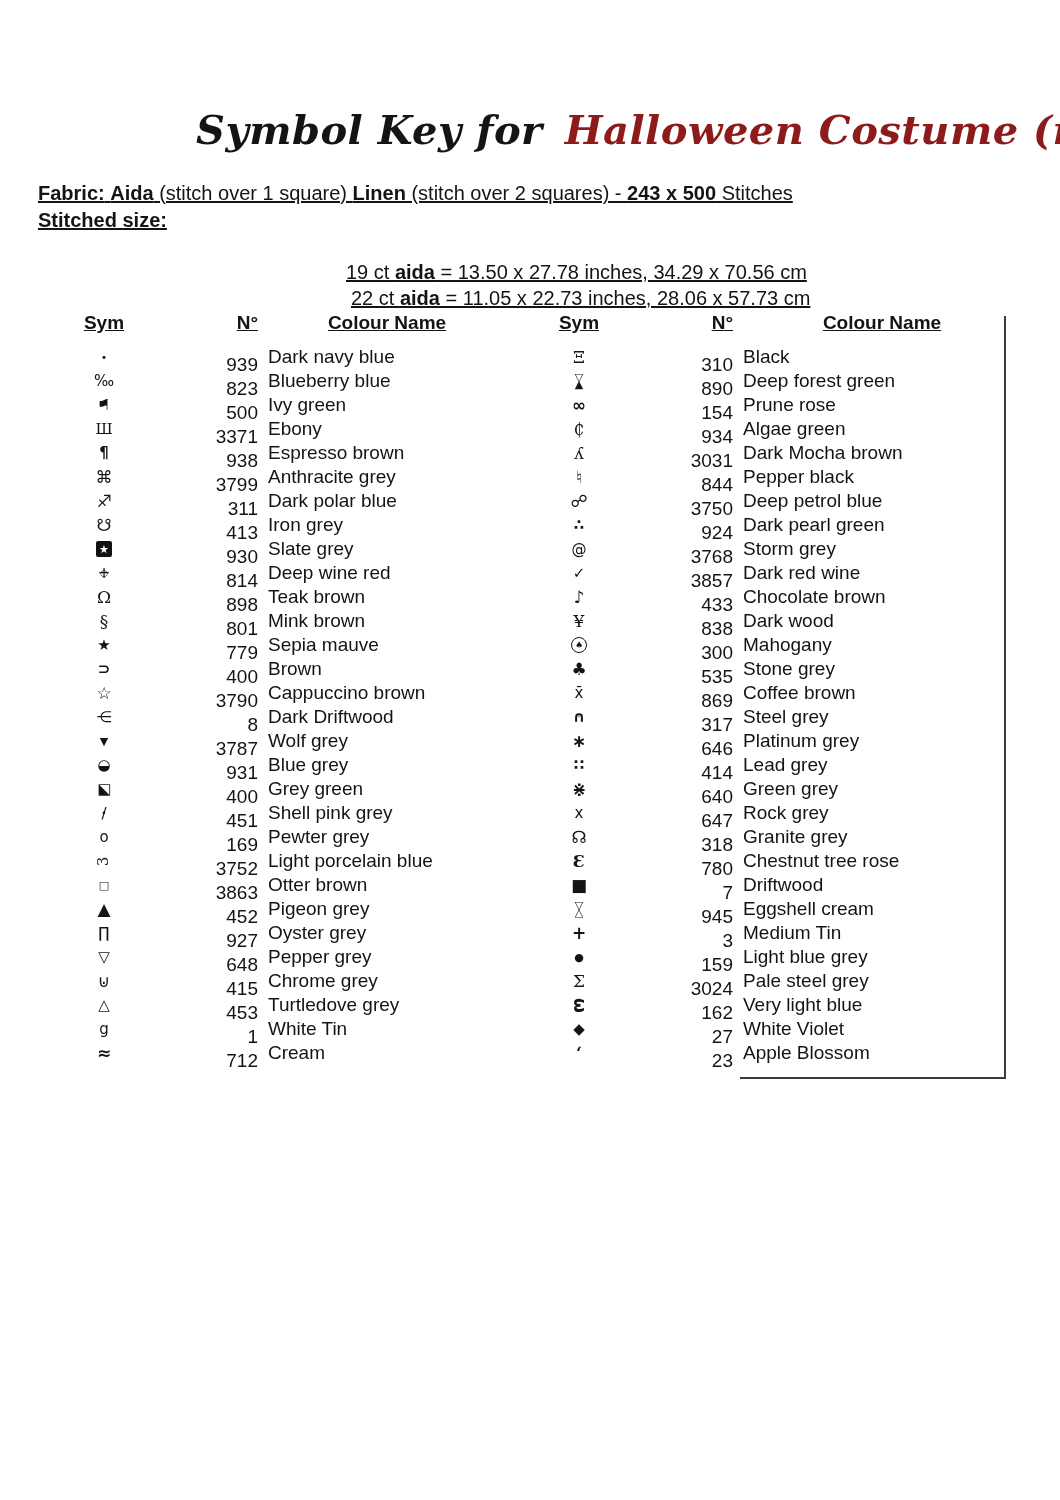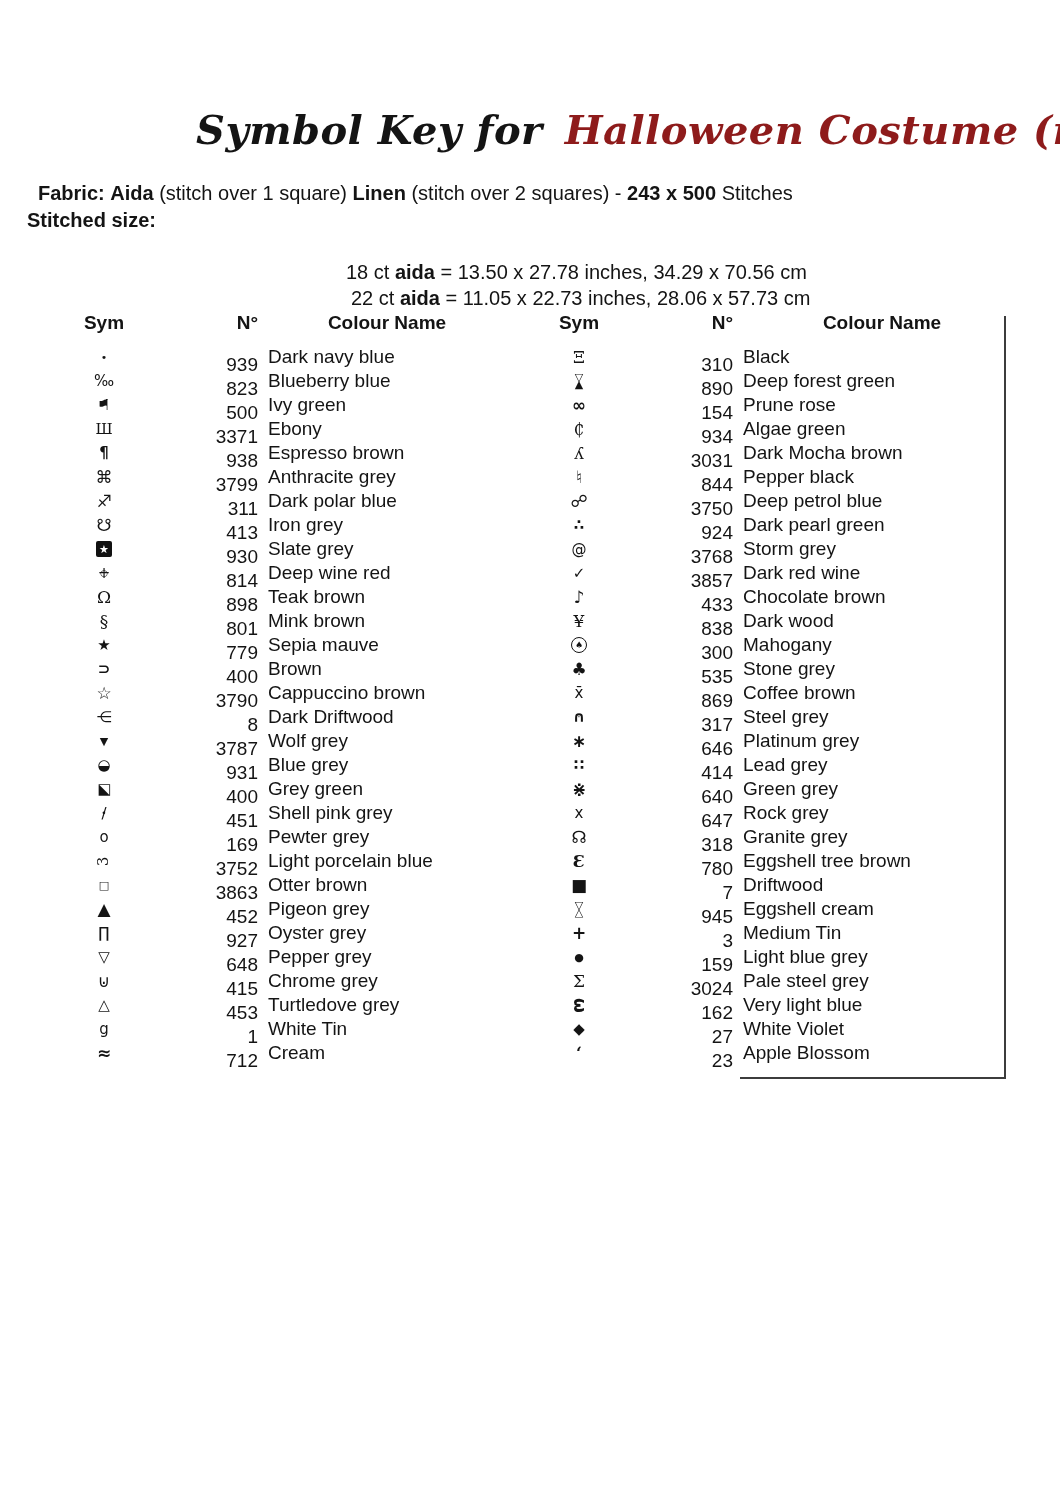--- a/index.html
+++ b/index.html
@@ -6,36 +6,36 @@
   .page{position:relative;width:1060px;height:1500px;background:#ffffff;margin:0 auto;
         font-family:"Liberation Sans",sans-serif;color:#141414;overflow:hidden;}
 
   
   .title{position:absolute;left:196px;top:106px;white-space:nowrap;
          font-family:"DejaVu Serif",serif;font-style:italic;font-weight:bold;
          font-size:40px;letter-spacing:.5px;}
   .title .pattern{margin-left:22px;}
 
   
-  .infoline{position:absolute;font-size:20px;white-space:nowrap;}
+  .infoline{position:absolute;font-size:20px;white-space:nowrap;text-decoration:underline;}
   .infoline .b{font-weight:bold;}
   .fabric{left:38px;top:182px;}
-  .stitchlabel{left:27px;top:209px;font-weight:bold;}
+  .stitchlabel{left:38px;top:209px;font-weight:bold;}
   .sline1{left:211px;top:209px;}
   .sline2{left:301px;top:235px;}
   .sline3{left:346px;top:261px;}
   .sline4{left:351px;top:287px;}
 
   
   .tbl{position:absolute;top:312px;}
   .tbl.left{left:60px;width:430px;}
   .tbl.right{left:535px;width:470px;}
   .hdr,.row{display:grid;grid-template-columns:88px 110px auto;}
   .hdr{height:26px;font-weight:bold;font-size:19px;}
-  .hdr span{}
+  .hdr span{text-decoration:underline;}
   .hdr .h-sym{text-align:center;}
   .hdr .h-num{text-align:right;}
   .hdr .h-name{padding-left:26px;text-align:center;}
   .row{height:24px;align-items:center;font-size:19px;}
   .cell.sym{display:flex;justify-content:center;align-items:center;height:24px;}
   .cell.num{text-align:right;margin-top:16px;}
   .cell.name{padding-left:10px;white-space:nowrap;}
 
   
   .vline{position:absolute;left:1004px;top:316px;width:2px;height:762px;background:#3c3c3c;}
@@ -64,21 +64,21 @@
 
 <div class="page">
 
   <div class="title">
     <span class="prefix">Symbol Key for</span><span class="pattern" style="color: rgb(142, 27, 27);">Halloween Costume (reg)</span>
   </div>
 
   <div class="infoline fabric"><span class="b">Fabric:</span><span>  </span><span class="b">Aida</span><span>  (stitch over 1 square)   </span><span class="b">Linen</span><span>  (stitch over 2 squares) -  </span><span class="b">243 x 500</span><span> Stitches</span></div>
 
   <div class="infoline stitchlabel">Stitched size:</div>
-  <div class="infoline sline3"><span>18 ct </span><span class="b">aida</span><span>  = 13.50 x 27.78 inches, 34.29 x 70.56 cm</span></div>
+  <div class="infoline sline3"><span>19 ct </span><span class="b">aida</span><span>  = 13.50 x 27.78 inches, 34.29 x 70.56 cm</span></div>
   <div class="infoline sline4"><span>22 ct </span><span class="b">aida</span><span> = 11.05 x 22.73 inches, 28.06 x 57.73 cm</span></div>
 
   <div class="tbl left">
     <div class="hdr">
       <span class="h-sym">Sym</span>
       <span class="h-num">N°</span>
       <span class="h-name">Colour Name</span>
     </div>
     <div class="rows">
         <div class="row">
@@ -556,21 +556,21 @@
           <span class="cell num">318</span>
           <span class="cell name">Granite grey</span>
         </div>
         <div class="row">
           <span class="cell sym">
             <span class="glyph">
               <span class="in serif b lg">Ɛ</span>
             </span>
           </span>
           <span class="cell num">780</span>
-          <span class="cell name">Eggshell tree brown</span>
+          <span class="cell name">Chestnut tree rose</span>
         </div>
         <div class="row">
           <span class="cell sym">
             <span class="glyph">
               <span class="in lg">■</span>
             </span>
           </span>
           <span class="cell num">7</span>
           <span class="cell name">Driftwood</span>
         </div>

